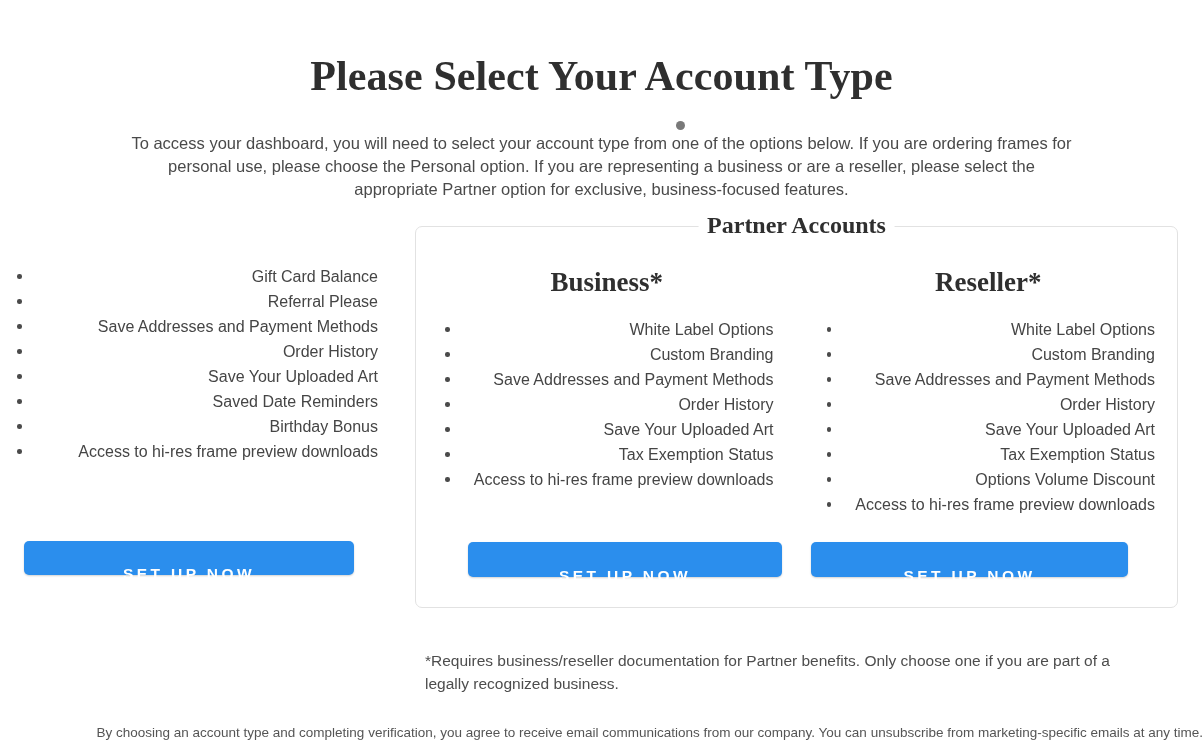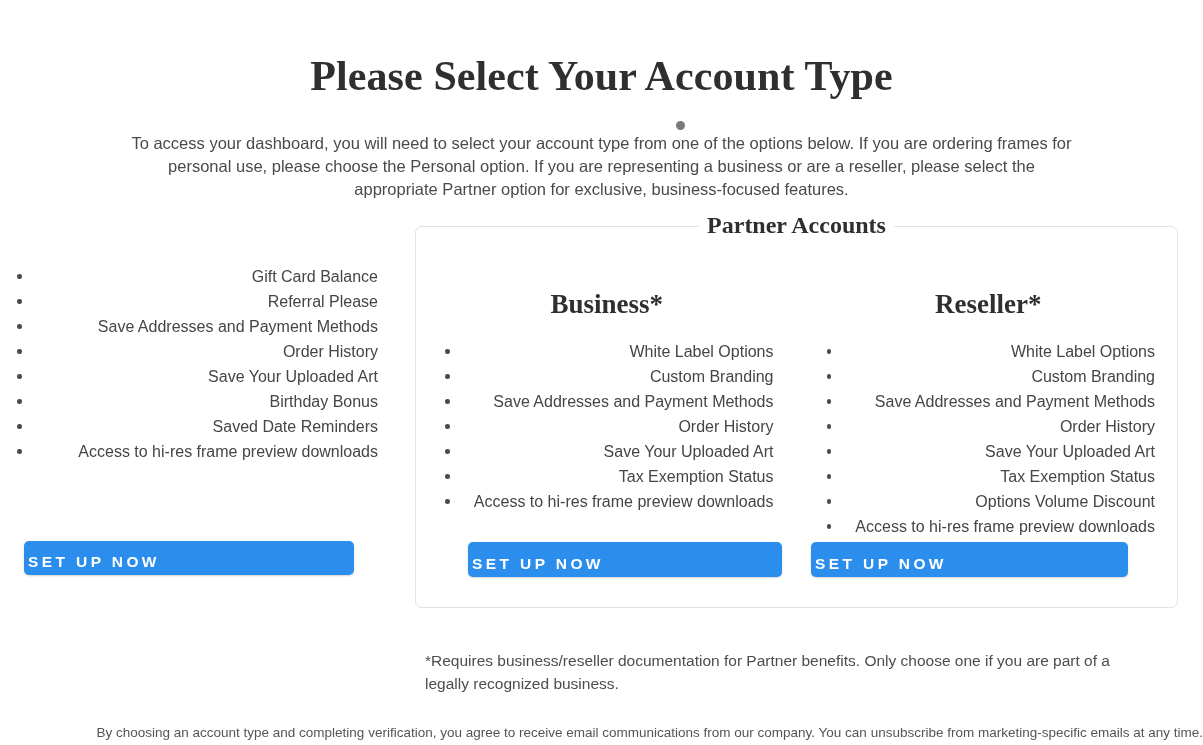--- a/index.html
+++ b/index.html
@@ -60,21 +60,21 @@
   }
   .col-heading {
     font-family: "Liberation Serif", serif;
     font-weight: bold;
     font-size: 26px;
     line-height: 34px;
     color: #2f2f2f;
     text-align: center;
     margin: 0 0 19px 0;
   }
-  .col-heading.partner-heading { font-size: 27px; margin-bottom: 18px; margin-top: 22px; }
+  .col-heading.partner-heading { font-size: 27px; margin-bottom: 18px; }
 
   ul.feature-list {
     list-style: none;
     margin: 0;
     padding: 0;
     text-align: right;
   }
   ul.feature-list li {
     position: relative;
     font-size: 16px;
@@ -96,25 +96,25 @@
   
   .cta {
     display: block;
     border: 0;
     background: #2b8eed;
     color: #ffffff;
     font-family: "Liberation Sans", sans-serif;
     font-size: 15.5px;
     font-weight: bold;
     letter-spacing: 3.4px;
-    text-align: left;
+    text-align: center;
     border-radius: 5px;
     box-shadow: 0 1px 2px rgba(0,0,0,0.18);
     cursor: pointer;
-    padding: 4px;
+    padding: 16px;
   }
   .cta-personal {
     position: absolute;
     left: 24px;
     top: 541px;
     width: 330px;
     height: 34px;
     line-height: 34px;
   }
 
@@ -219,22 +219,22 @@
 
   <div class="cursor-dot"></div>
 
   <div class="personal-col">
     <ul class="feature-list">
       <li><span class="bullet"></span><span>Gift Card Balance</span></li>
       <li><span class="bullet"></span><span>Referral Please</span></li>
       <li><span class="bullet"></span><span>Save Addresses and Payment Methods</span></li>
       <li><span class="bullet"></span><span>Order History</span></li>
       <li><span class="bullet"></span><span>Save Your Uploaded Art</span></li>
+      <li><span class="bullet"></span><span>Saved Date Reminders</span></li>
       <li><span class="bullet"></span><span>Birthday Bonus</span></li>
-      <li><span class="bullet"></span><span>Saved Date Reminders</span></li>
       <li><span class="bullet"></span><span>Access to hi-res frame preview downloads</span></li>
     </ul>
   </div>
 
   <button class="cta cta-personal">SET UP NOW</button>
 
   <fieldset class="partner-fieldset">
     <div class="partner-legend">Partner Accounts</div>
 
     <div class="partner-cols">

